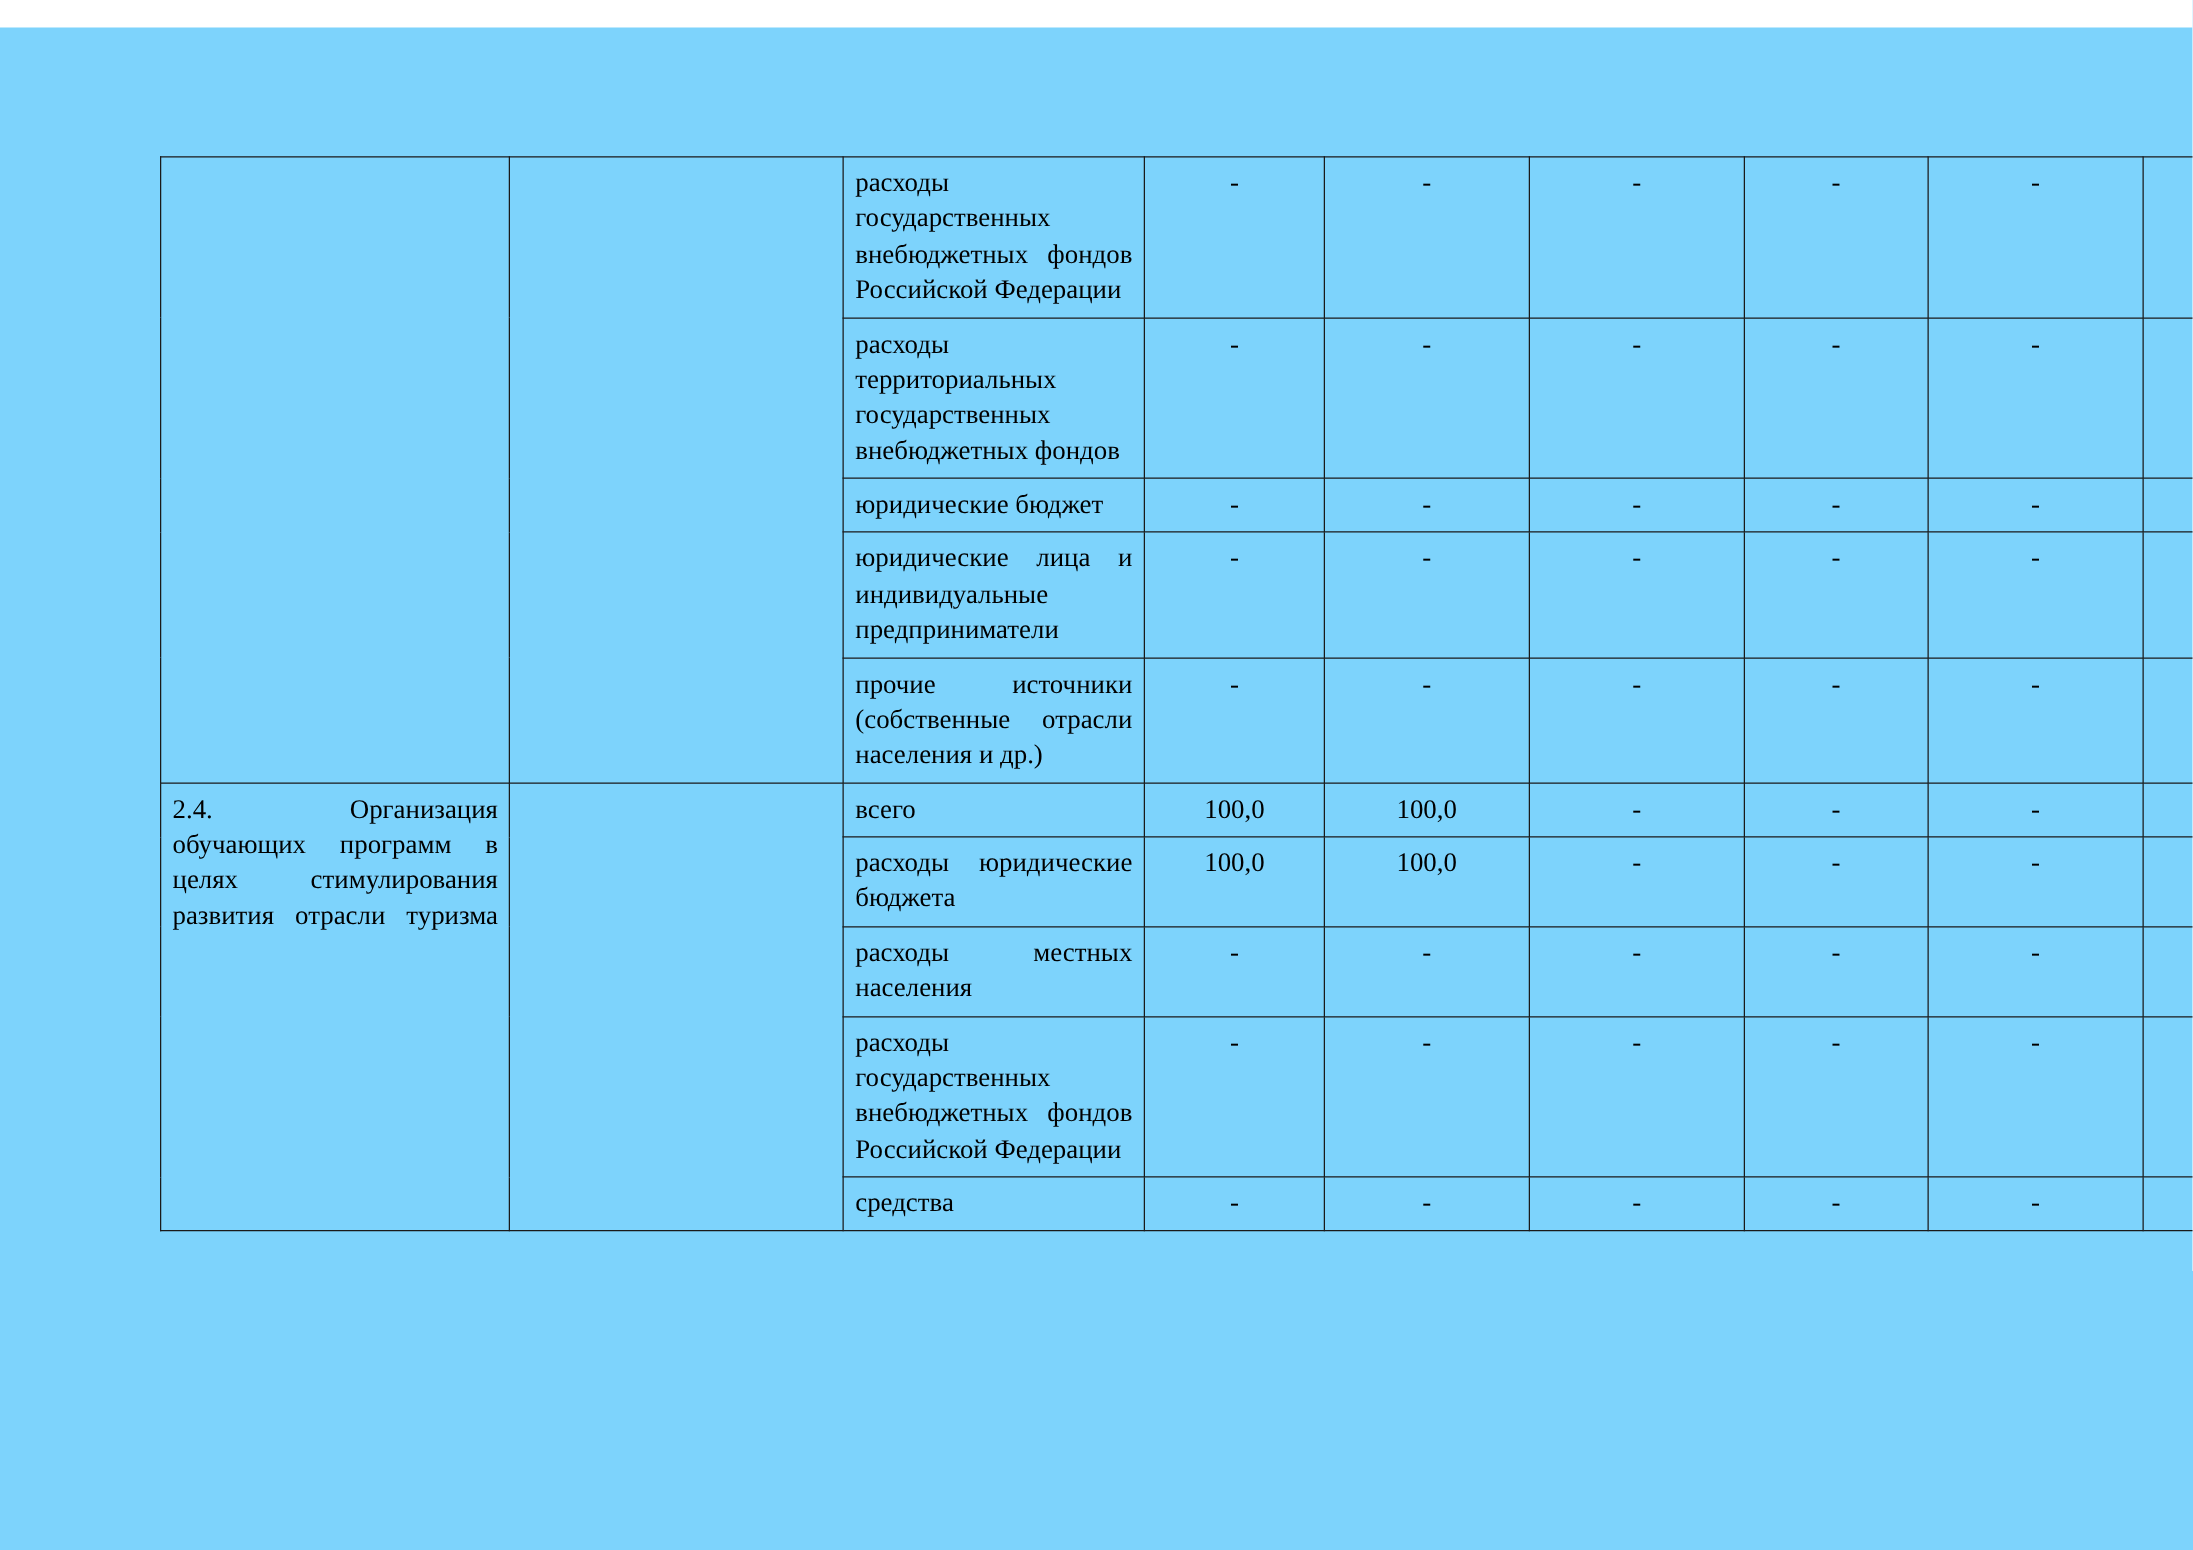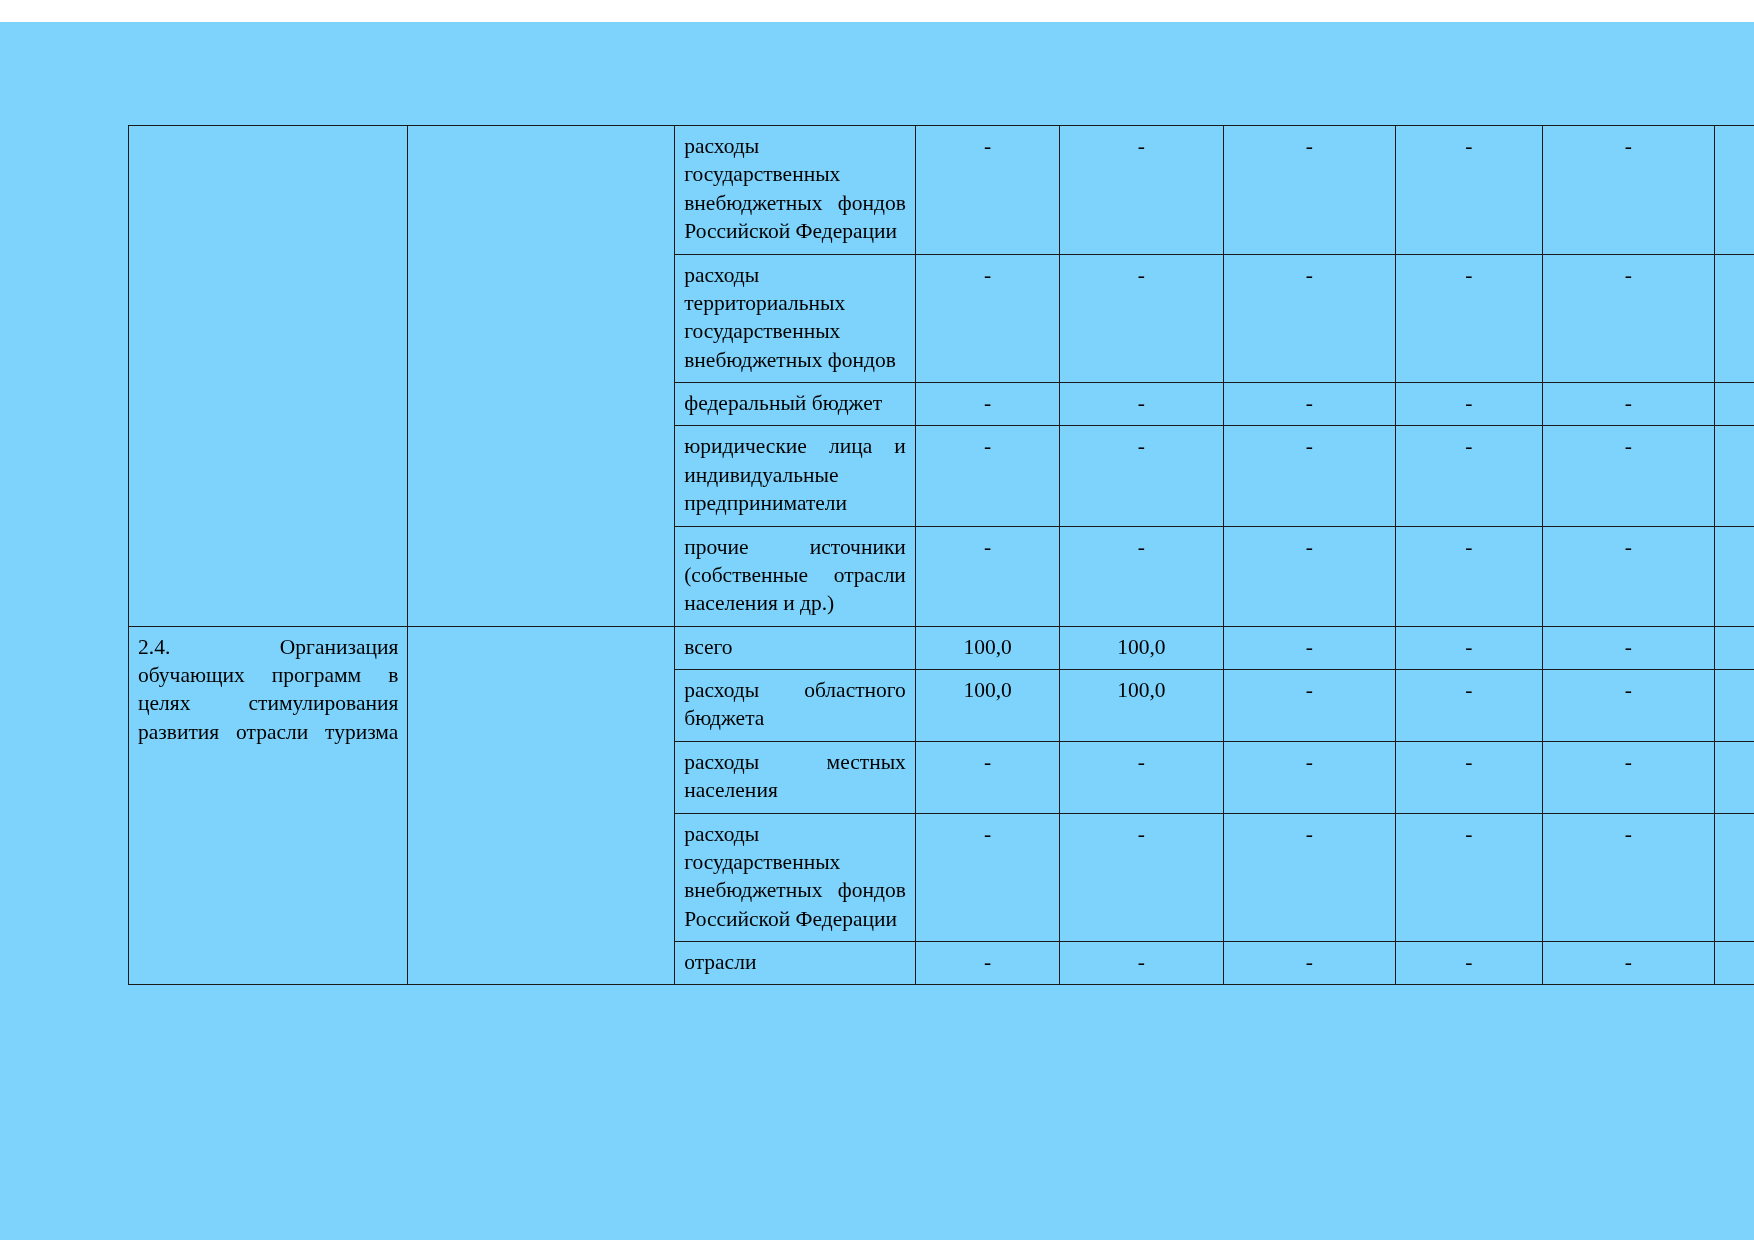--- a/index.html
+++ b/index.html
@@ -100,21 +100,21 @@
         <td class="cell-source">расходы территориальных государственных внебюджетных фондов</td>
         <td class="cell-num">-</td>
         <td class="cell-num">-</td>
         <td class="cell-num">-</td>
         <td class="cell-num">-</td>
         <td class="cell-num">-</td>
         <td class="cell-num"></td>
       </tr>
 
       <tr>
-        <td class="cell-source">федеральный бюджет</td>
+        <td class="cell-source">юридические бюджет</td>
         <td class="cell-num">-</td>
         <td class="cell-num">-</td>
         <td class="cell-num">-</td>
         <td class="cell-num">-</td>
         <td class="cell-num">-</td>
         <td class="cell-num"></td>
       </tr>
 
       <tr>
         <td class="cell-source justify-both">юридические лица и индивидуальные предприниматели</td>
@@ -142,21 +142,21 @@
         <td class="cell-source">всего</td>
         <td class="cell-num">100,0</td>
         <td class="cell-num">100,0</td>
         <td class="cell-num">-</td>
         <td class="cell-num">-</td>
         <td class="cell-num">-</td>
         <td class="cell-num"></td>
       </tr>
 
       <tr>
-        <td class="cell-source justify-both">расходы областного бюджета</td>
+        <td class="cell-source justify-both">расходы юридические бюджета</td>
         <td class="cell-num">100,0</td>
         <td class="cell-num">100,0</td>
         <td class="cell-num">-</td>
         <td class="cell-num">-</td>
         <td class="cell-num">-</td>
         <td class="cell-num"></td>
       </tr>
 
       <tr>
         <td class="cell-source justify-both">расходы местных населения</td>
@@ -172,21 +172,21 @@
         <td class="cell-source justify-both">расходы государственных внебюджетных фондов Российской Федерации</td>
         <td class="cell-num">-</td>
         <td class="cell-num">-</td>
         <td class="cell-num">-</td>
         <td class="cell-num">-</td>
         <td class="cell-num">-</td>
         <td class="cell-num"></td>
       </tr>
 
       <tr>
-        <td class="cell-source">отрасли</td>
+        <td class="cell-source">средства</td>
         <td class="cell-num">-</td>
         <td class="cell-num">-</td>
         <td class="cell-num">-</td>
         <td class="cell-num">-</td>
         <td class="cell-num">-</td>
         <td class="cell-num"></td>
       </tr>
 
     </tbody>
   </table>

